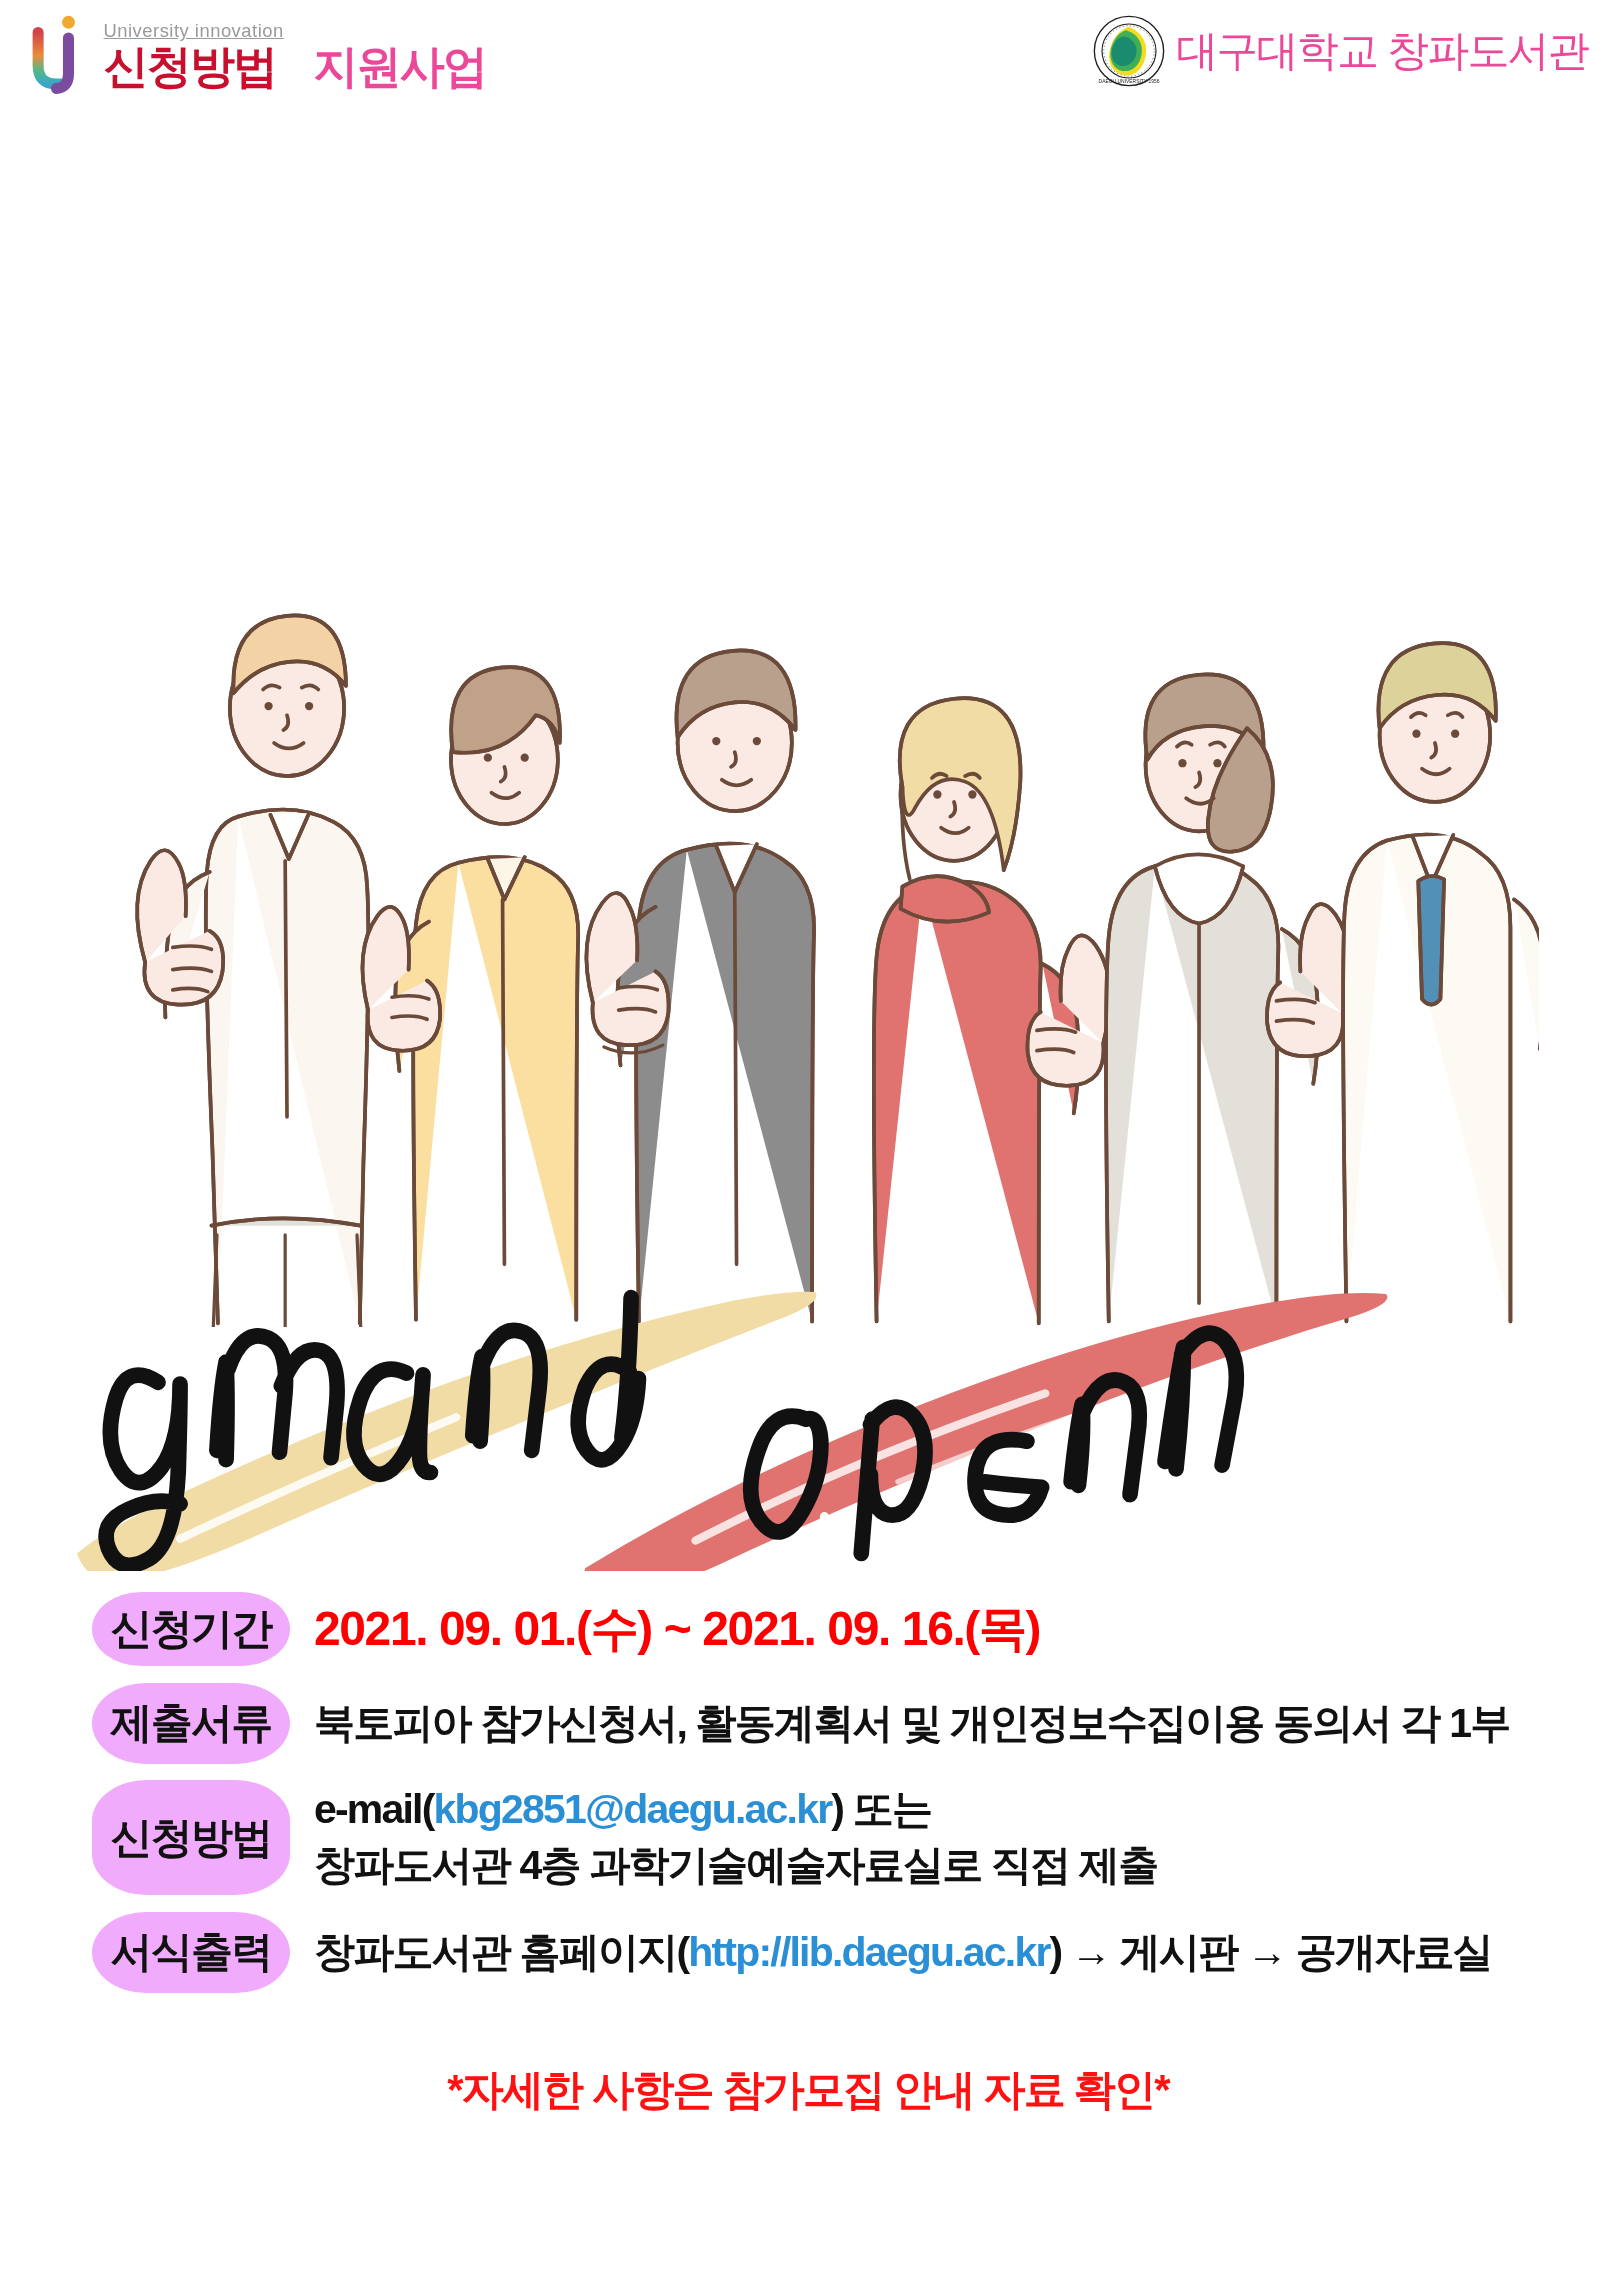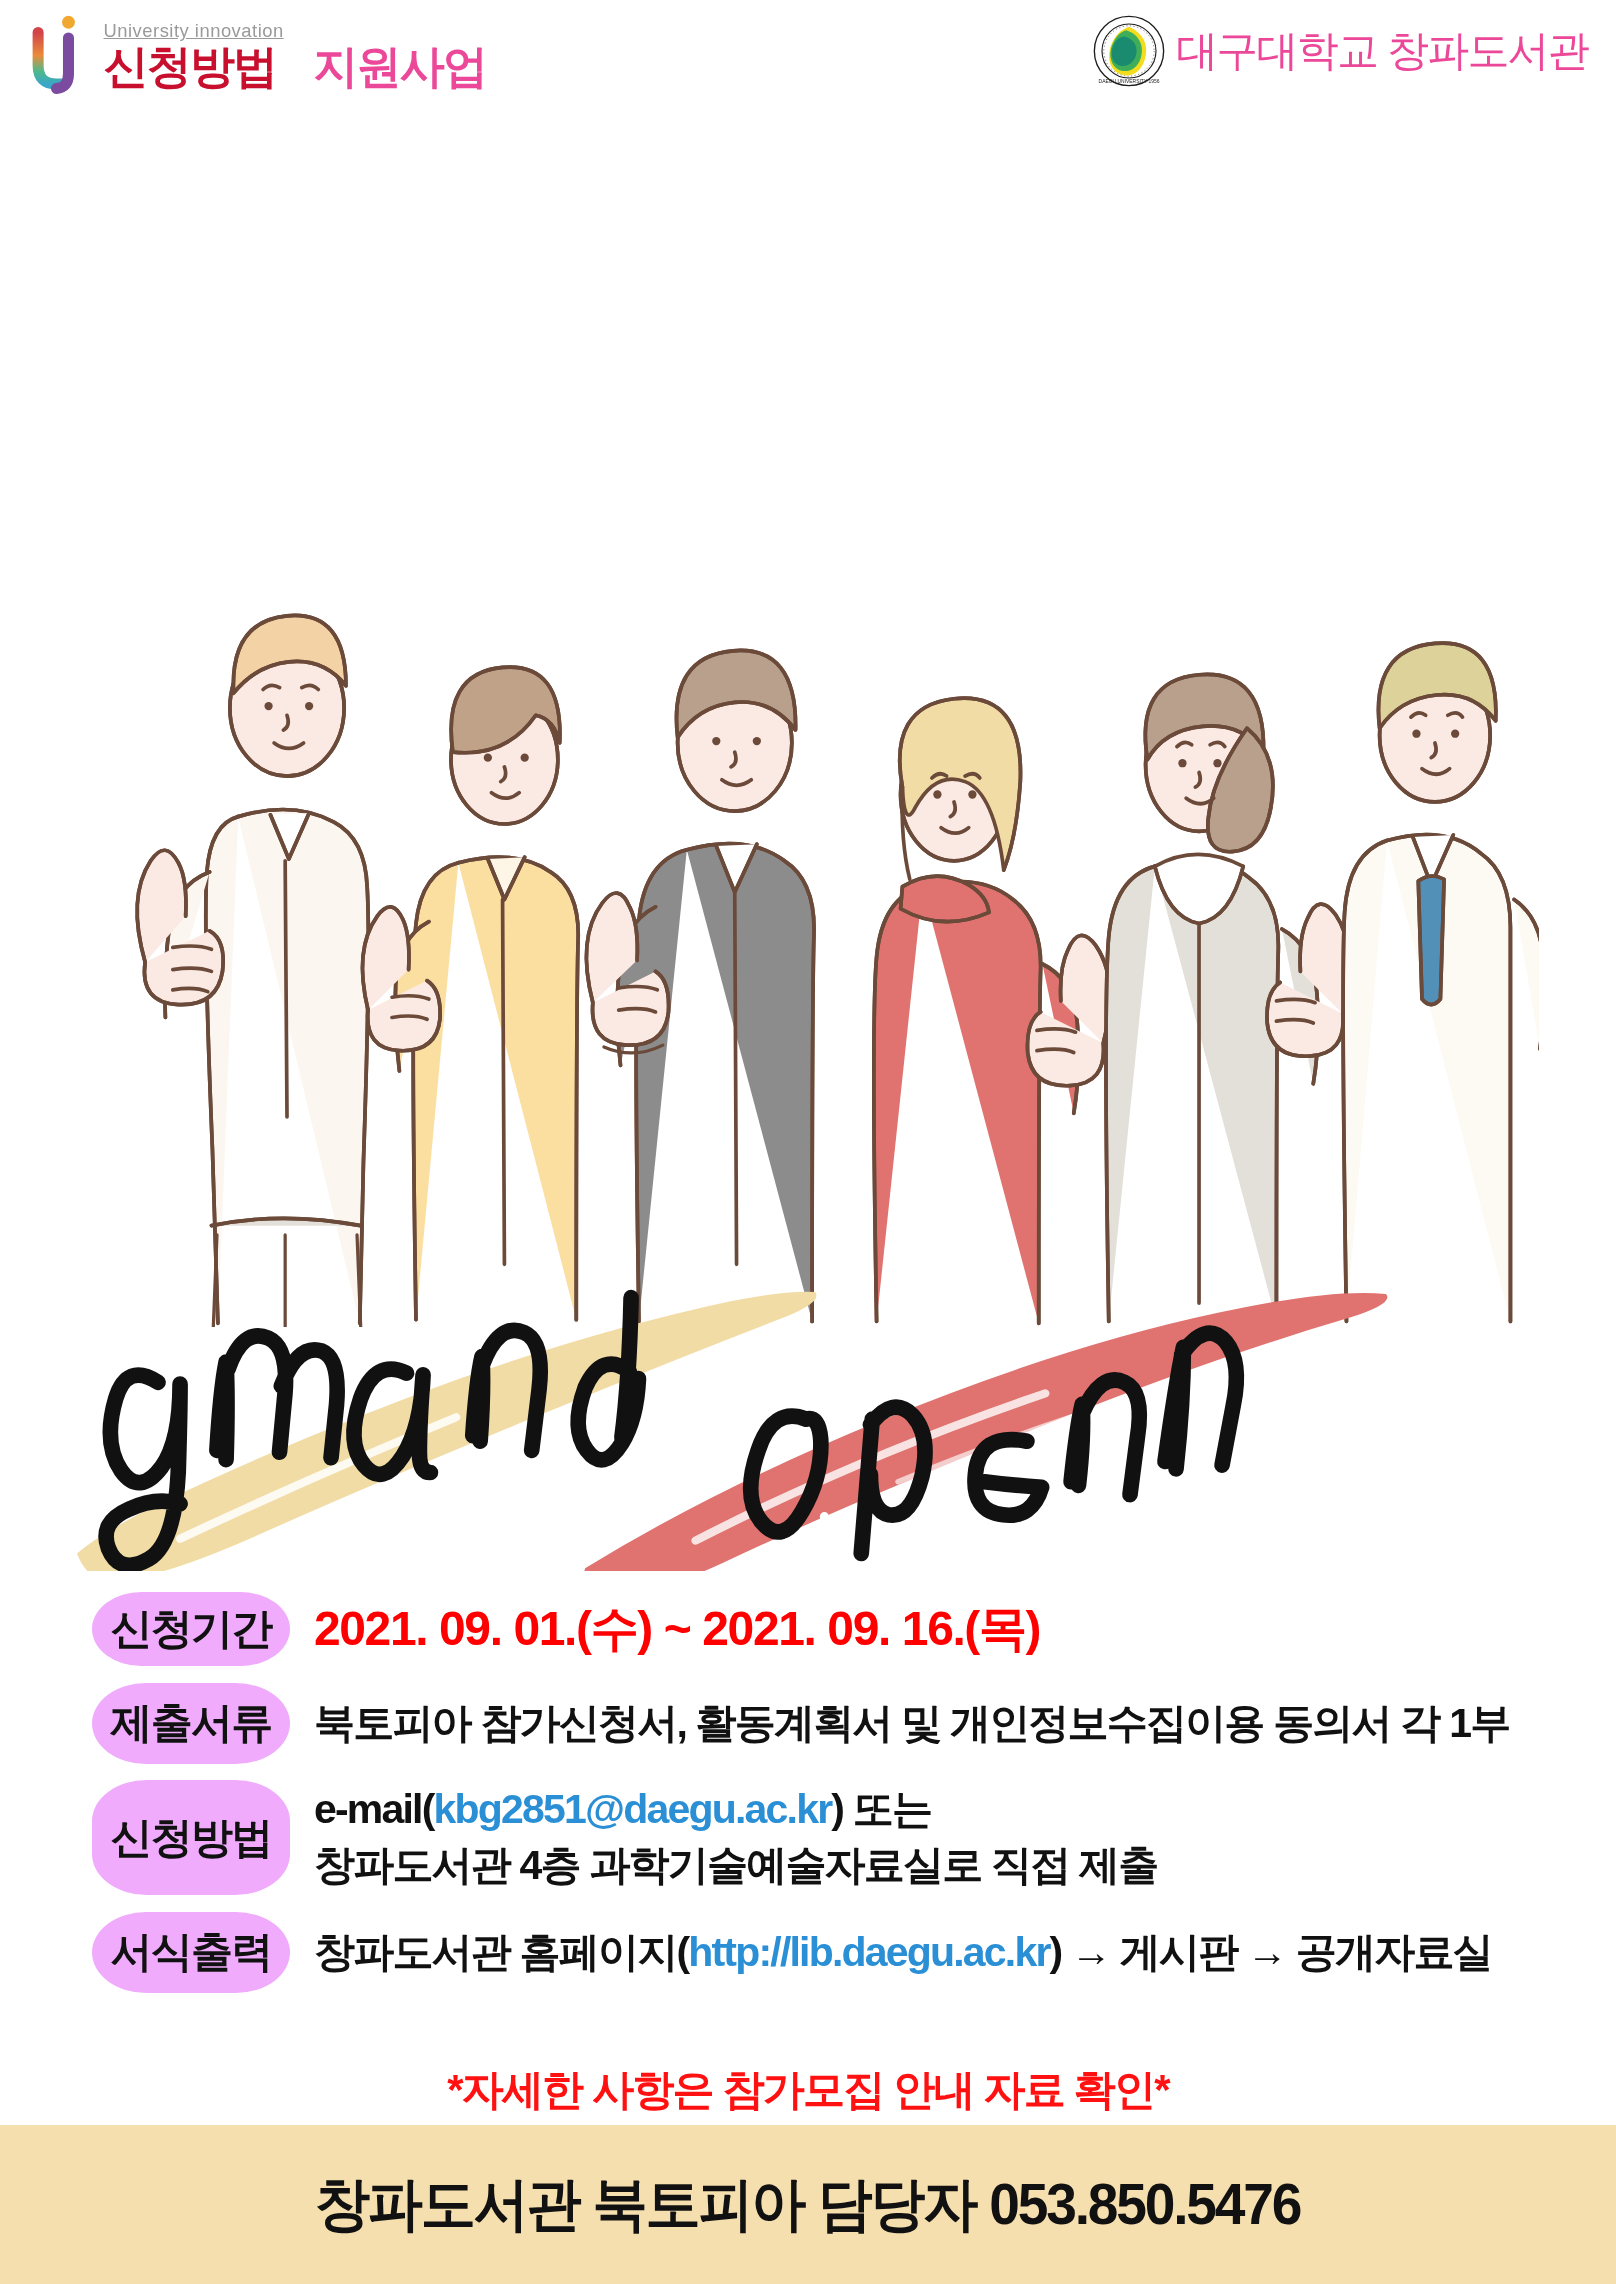--- a/index.html
+++ b/index.html
@@ -382,18 +382,15 @@
       <div class="rowtext h4">
         <div class="t-blk">
           <span>창파도서관 홈페이지(</span><span class="t-blue">http://lib.daegu.ac.kr</span><span>) → 게시판 → 공개자료실</span>
         </div>
       </div>
     </div>
   </div>
 
   <div class="note">*자세한 사항은 참가모집 안내 자료 확인*</div>
 
-  <div class="footer">
-    <div class="footer-text">창파도서관 북토피아 담당자 053.850.5476</div>
-  </div>
 
 </div>
 
 
 </body></html>

